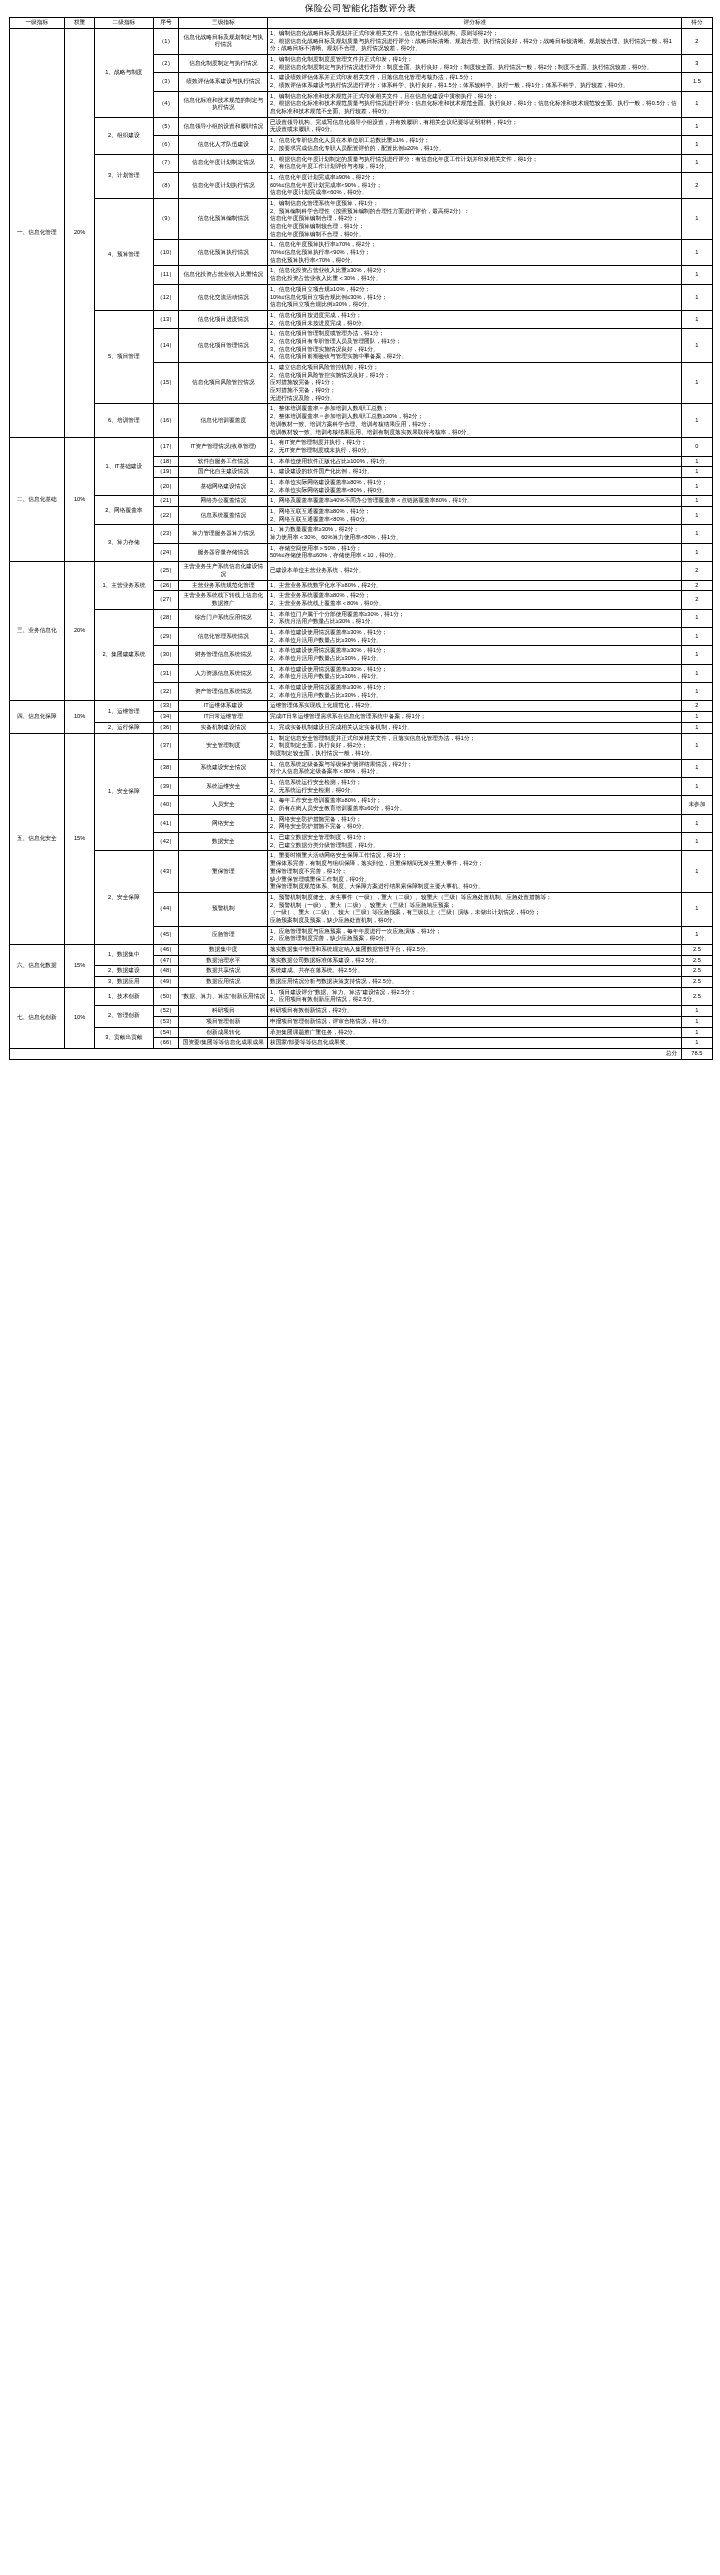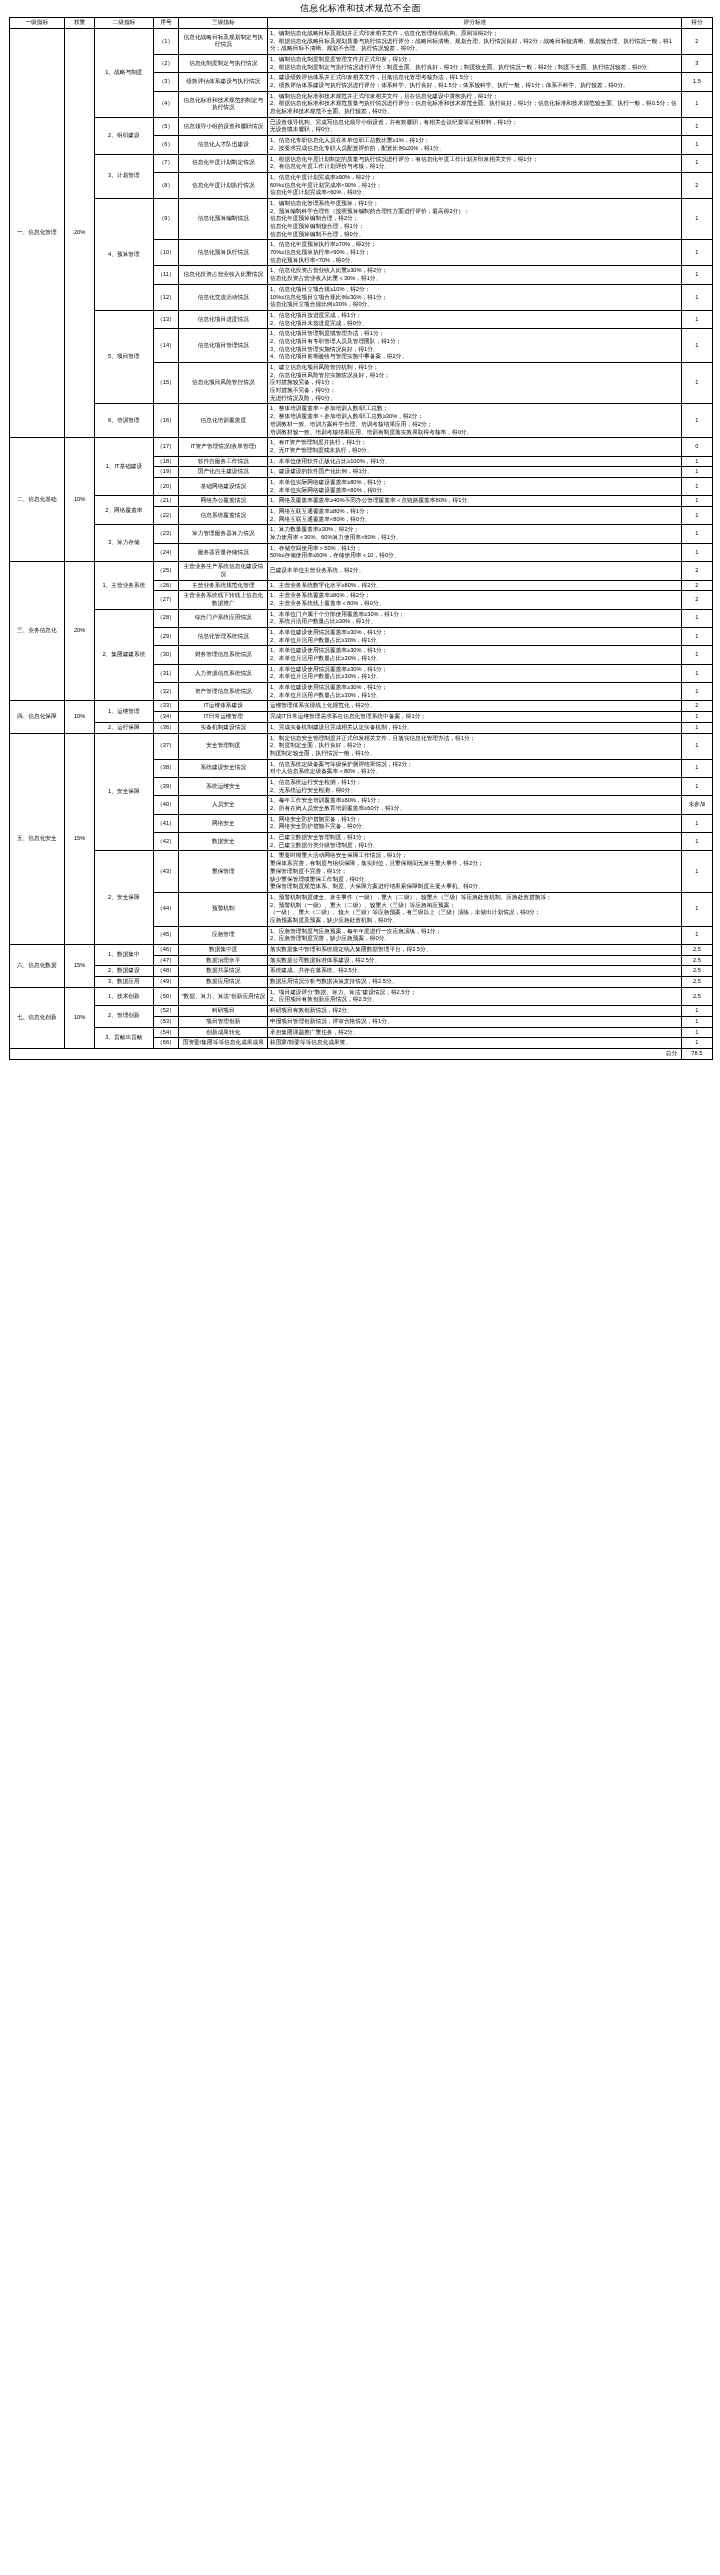--- a/index.html
+++ b/index.html
@@ -15,21 +15,21 @@
   .lvl3{font-size:5.7px;text-align:center;}
   .no{font-size:5.7px;text-align:center;}
   .score{font-size:6.2px;text-align:center;}
   .wt{font-size:6.2px;text-align:center;}
   .total-row td{font-size:6.7px;text-align:center;}
 </style>
 </head>
 <body>
 
 <div class="page">
-  <div class="title">信息化标准和技术规范不全面</div>
+  <div class="title">保险公司智能化指数评分表</div>
   <table class="grid">
     <colgroup>
       <col style="width:38px">
         <col style="width:20.6px">
         <col style="width:40px">
       <col style="width:17.5px">
         <col style="width:61px">
         <col style="width:283px">
         <col style="width:20.6px">
     </colgroup>

